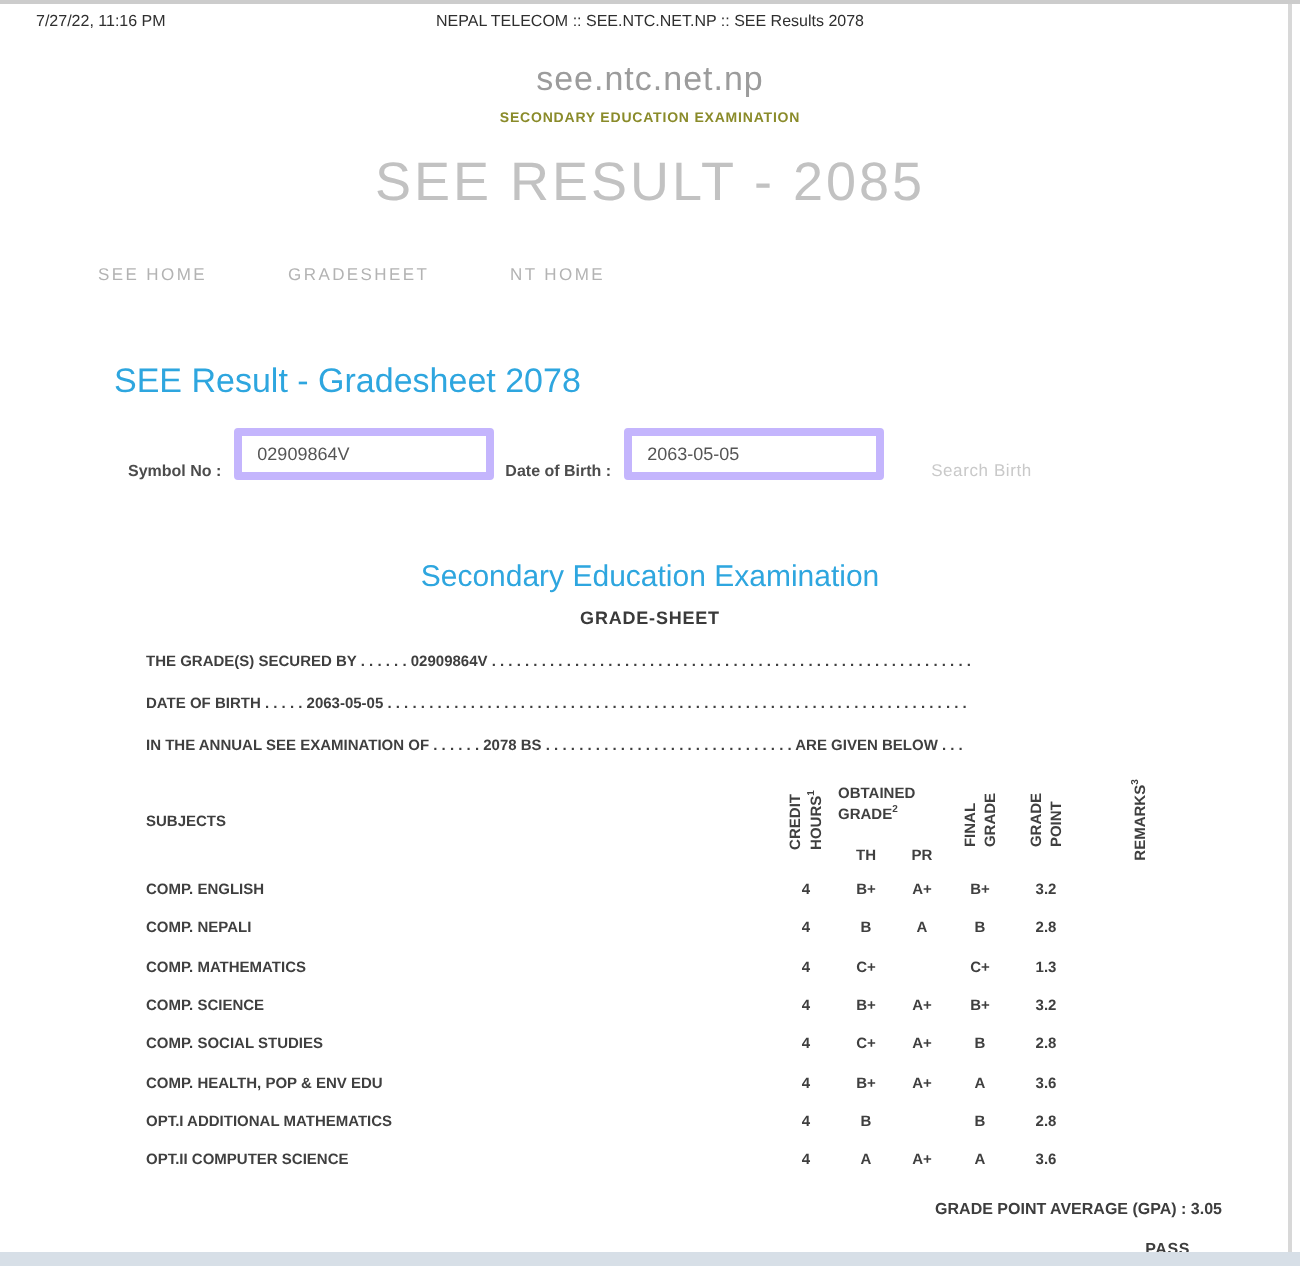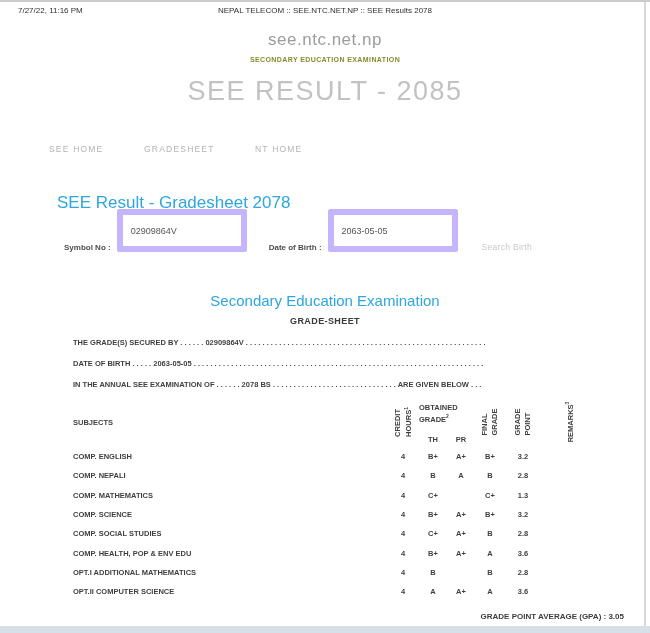--- a/index.html
+++ b/index.html
@@ -14,33 +14,33 @@
   .bottom-bar{ position:absolute; bottom:0; left:0; right:0; height:7px; background:#d7dfe7; }
 
   .print-header { position:relative; height:11px; margin-top:6px; font-size:8px; color:#2f2f2f; }
   .ph-date  { position:absolute; left:18px; top:0; }
   .ph-title { text-align:center; }
 
   .site-title { margin-top:13px; text-align:center; font-size:17px; color:#9c9c9c; letter-spacing:.5px; }
   .site-tagline { margin-top:6px; text-align:center; font-size:7px; font-weight:bold; color:#8a8b2a; letter-spacing:.4px; }
   .main-title { margin-top:13px; text-align:center; font-size:27px; color:#c2c2c2; letter-spacing:1.5px; }
 
-  .nav { margin-top:37px; margin-left:49px; font-size:8.5px; color:#b3b3b3; letter-spacing:1.2px; }
+  .nav { margin-top:25px; margin-left:49px; font-size:8.5px; color:#b3b3b3; letter-spacing:1.2px; }
   .nav a { color:#b3b3b3; text-decoration:none; cursor:pointer; }
   .nav a + a { margin-left:37px; }
 
   .result-heading { margin-top:39px; margin-left:57px; font-size:17px; color:#2ea6df; font-weight:normal; }
 
   .form-row { display:flex; align-items:flex-end; margin-top:13px; margin-left:64px; height:26px; }
   .form-label { font-size:8px; font-weight:bold; color:#4c4c4c; white-space:nowrap; }
   .form-input {
-    width:130px; height:43px; margin-left:6px; border:6px solid #c4b5fd; border-radius:2px;
+    width:130px; height:26px; margin-left:6px; border:4px solid #c4b5fd; border-radius:2px;
     padding-left:8px; font-family:"Liberation Sans",sans-serif; font-size:9px; color:#555; outline:none;
   }
-  .lbl-dob { margin-left:22px; }
+  .lbl-dob { margin-left:6px; }
   .search-btn {
     margin-left:24px; border:none; background:none; font-family:"Liberation Sans",sans-serif;
     font-size:8.5px; color:#c9c9c9; letter-spacing:.3px; cursor:pointer;
   }
 
   .exam-title { margin-top:40px; text-align:center; font-size:15px; color:#2ea6df; font-weight:normal; }
   .sheet-title { margin-top:7px; text-align:center; font-size:9px; font-weight:bold; color:#3a3a3a; letter-spacing:.4px; }
 
   .dotted-lines { margin-top:6px; margin-left:73px; width:412px; }
   .dline { white-space:nowrap; overflow:hidden; height:21px; line-height:21px; font-size:7.5px; font-weight:bold; color:#3f3f3f; }
@@ -59,21 +59,21 @@
     position:absolute; left:50%; top:50%;
     transform:translate(-50%,-50%) rotate(-90deg);
     white-space:nowrap; line-height:1.3; text-align:left;
   }
   .rot .l, .obt .l { display:block; }
   .obt { text-align:left; line-height:1.35; }
   sup { font-size:5px; }
   .grades tbody td { height:19.3px; text-align:center; vertical-align:middle; }
   .grades tbody td:first-child { text-align:left; }
 
-  .gpa-line { margin-top:11px; padding-right:26px; text-align:right; font-size:8px; font-weight:bold; color:#3d3d3d; }
+  .gpa-line { margin-top:11px; padding-right:39px; text-align:right; font-size:8px; font-weight:bold; color:#3d3d3d; }
   .pass-line { margin-top:11px; padding-right:55px; text-align:right; font-size:8px; font-weight:bold; color:#3d3d3d; letter-spacing:.3px; }
 </style>
 </head>
 <body>
 
 <div class="page">
   <div class="top-line"></div>
   <div class="right-line"></div>
 
   <div class="print-header">

